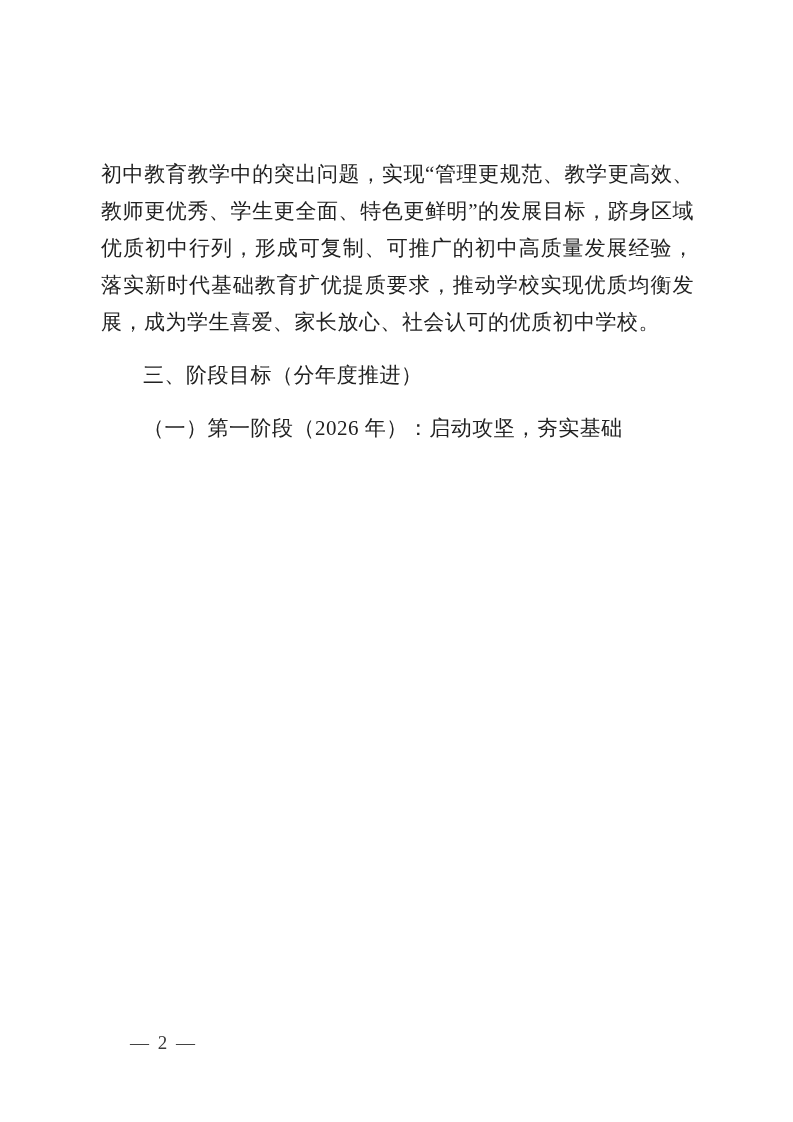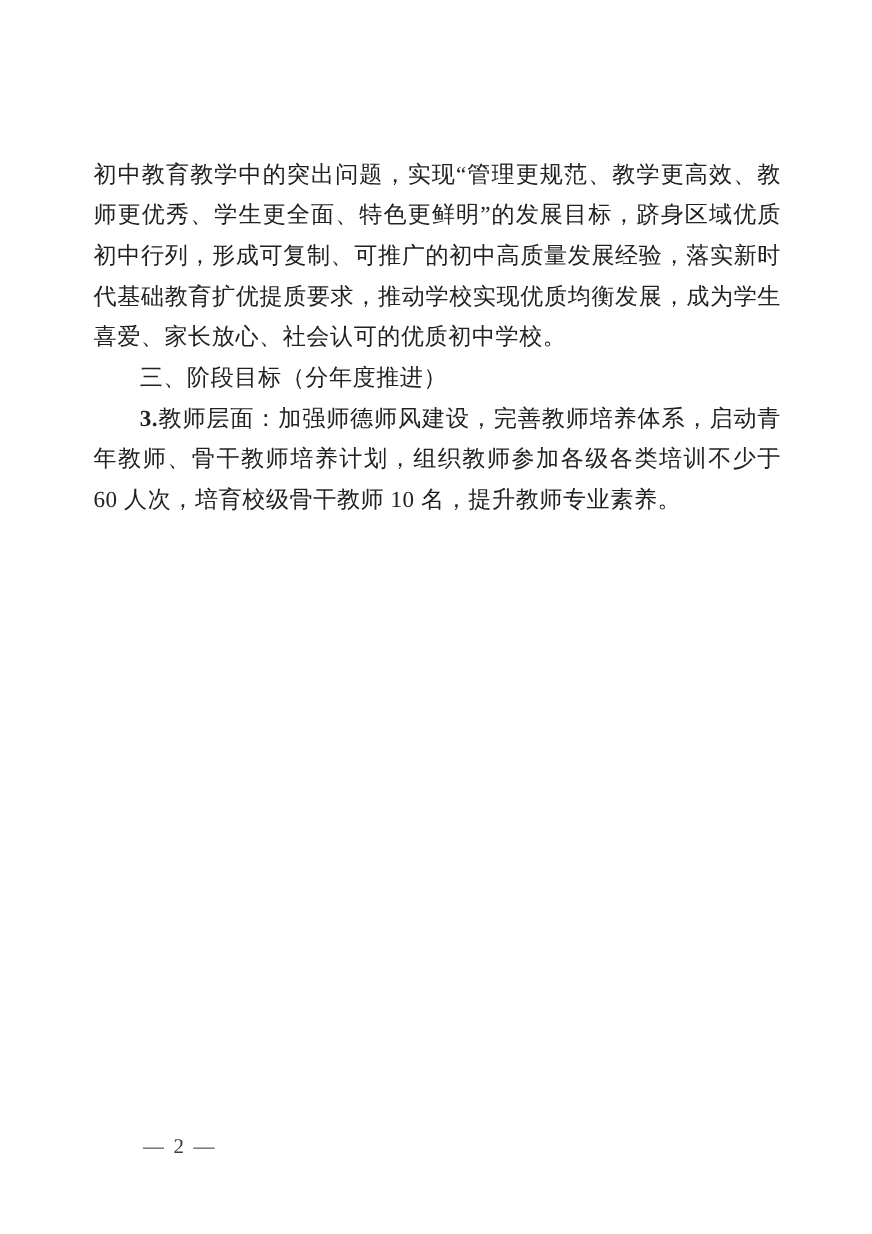--- a/index.html
+++ b/index.html
@@ -18,21 +18,21 @@
   }
   .content {
     position: absolute;
     left: 85px;
     top: 140px;
     width: 625px;
   }
   .content p,
   .content h2,
   .content h3 {
-    margin: 0;
+    margin: 16px;
     padding: 0;
     font-size: 21px;
     line-height: 37px;
     font-weight: normal;
     text-align: justify;
     text-justify: inter-character;
     letter-spacing: 0.5px;
   }
   .para-cont {
     text-indent: 0;
@@ -68,24 +68,24 @@
 </head>
 <body>
 
 <div class="page">
   <div class="content">
 
     <p class="para-cont">初中教育教学中的突出问题，实现“管理更规范、教学更高效、教师更优秀、学生更全面、特色更鲜明”的发展目标，跻身区域优质初中行列，形成可复制、可推广的初中高质量发展经验，落实新时代基础教育扩优提质要求，推动学校实现优质均衡发展，成为学生喜爱、家长放心、社会认可的优质初中学校。</p>
 
     <h2 class="heading-section">三、阶段目标（分年度推进）</h2>
 
+    <h3 class="heading-sub">（一）第一阶段（2026 年）：启动攻坚，夯实基础</h3>
 
 
 
-    <p class="numbered"><span class="num">3.</span><span>教师层面：加强师德师风建设，完善教师培养体系，启动青年教师、骨干教师培养计划，组织教师参加各级各类培训不少于 60 人次，培育校级骨干教师 10 名，提升教师专业素养。</span></p>
 
 
 
 
   </div>
 
   <div class="footer">
     <span>— 2 —</span>
   </div>
 </div>

